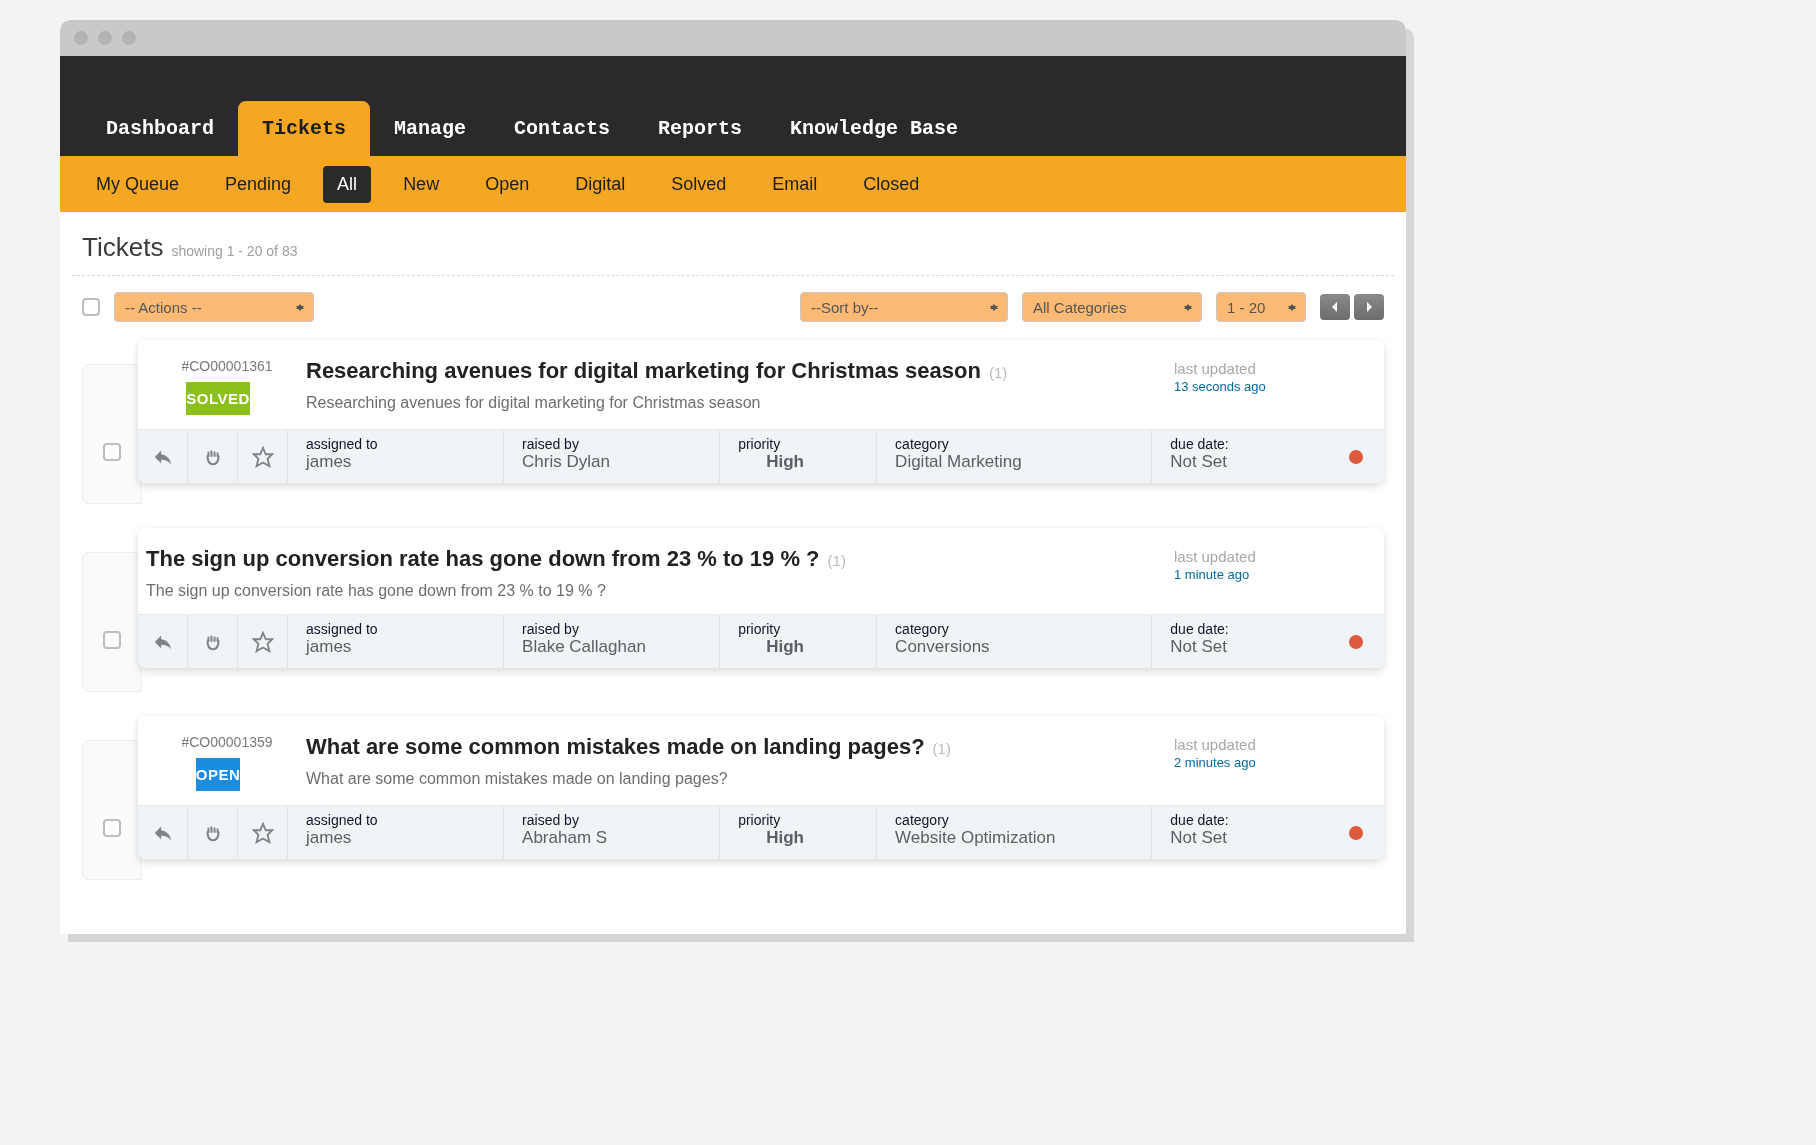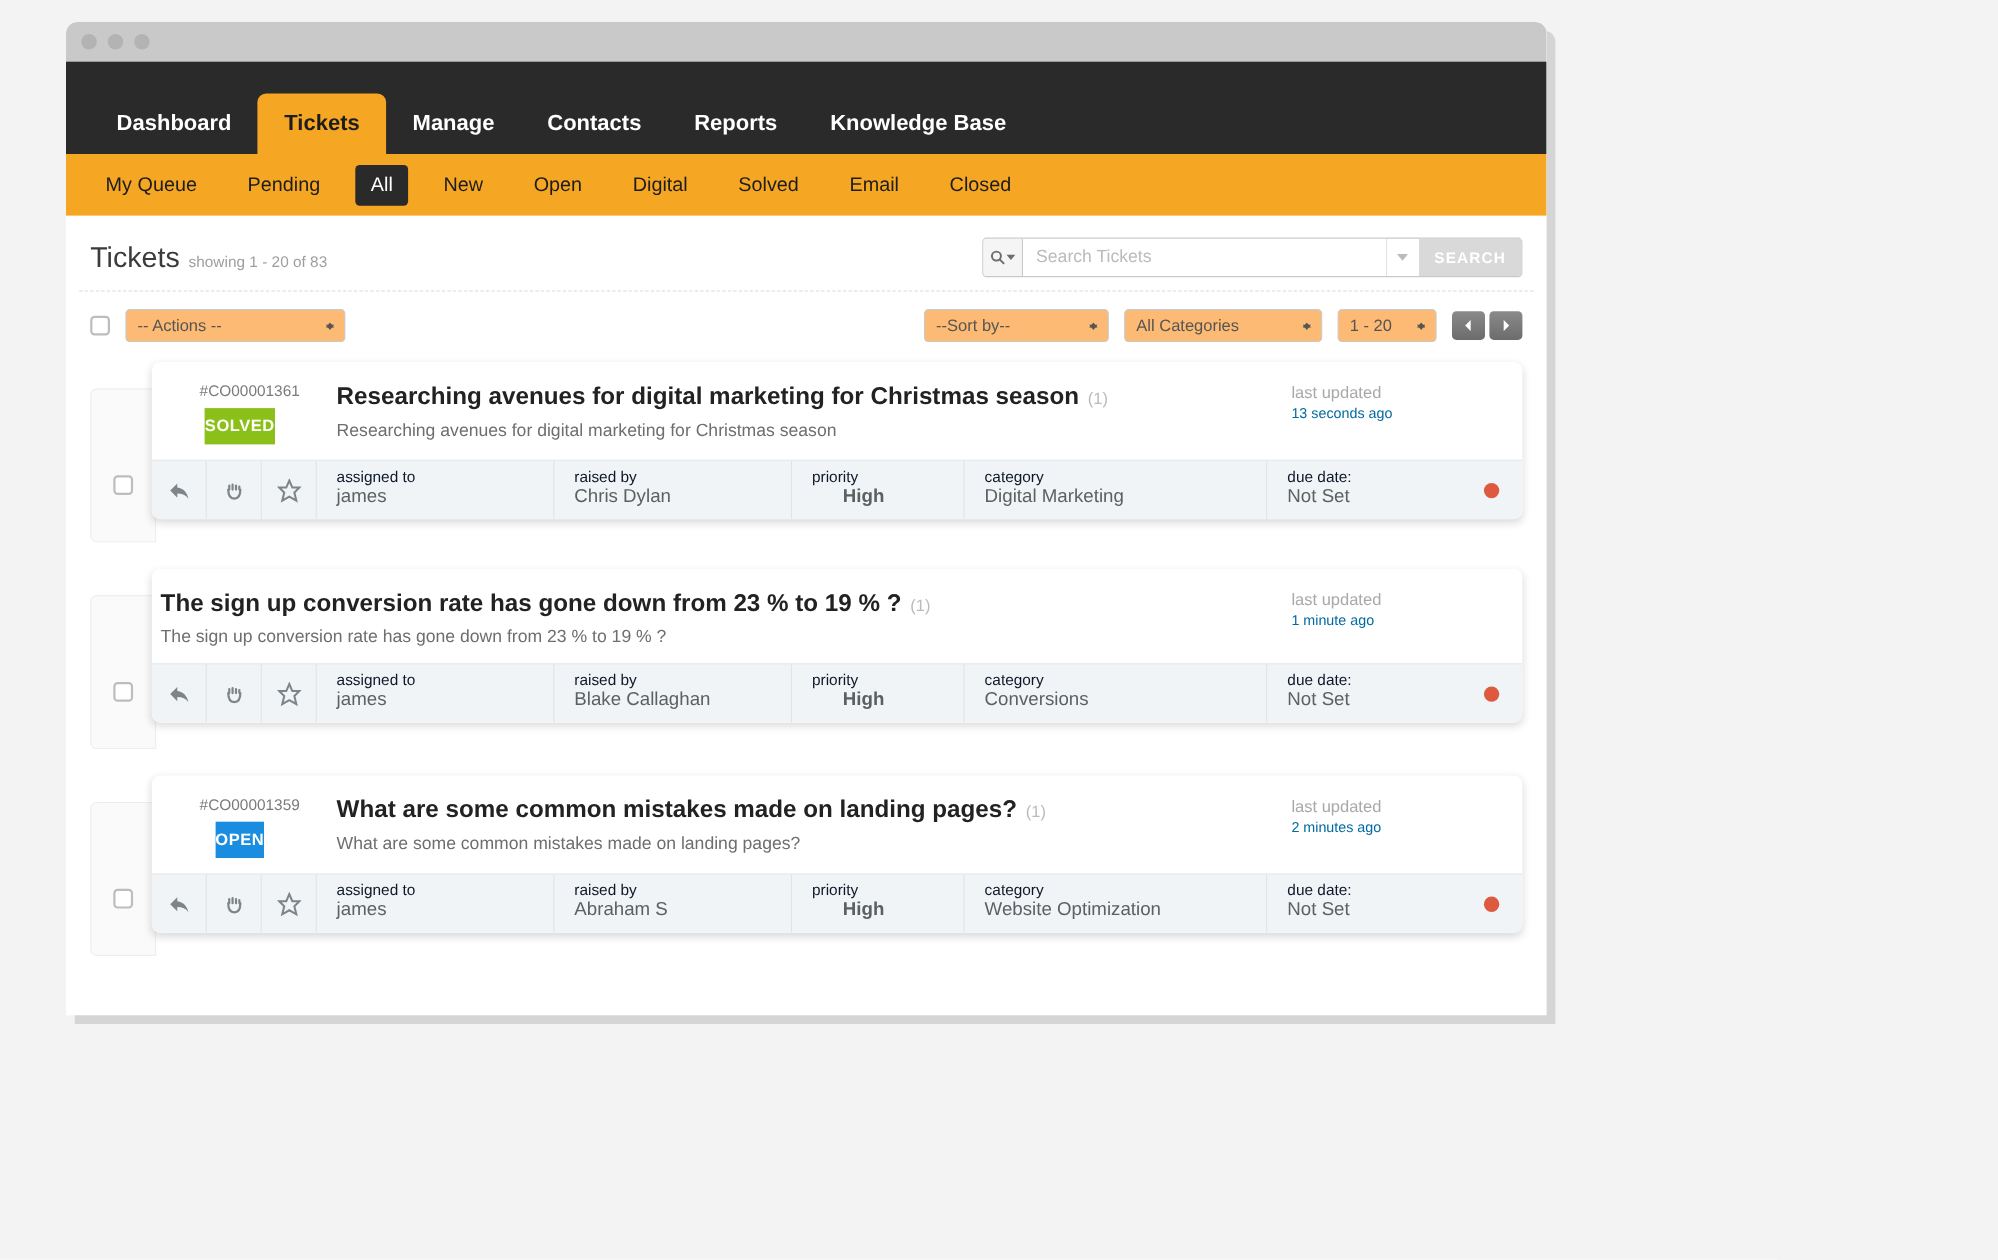--- a/index.html
+++ b/index.html
@@ -22,22 +22,23 @@
     align-items: center;
     padding-left: 14px;
   }
   .win-dot { width: 14px; height: 14px; border-radius: 50%; background: #b3b3b3; margin-right: 10px; }
 
   
   .topnav {
     background: #2a2a2a;
     display: flex;
     align-items: flex-end;
-    height: 84px;
+    height: 100px;
     padding: 0 22px;
+    font-family: Liberation Mono, monospace;
   }
   .topnav .tab {
     color: #fff;
     font-size: 20px;
     font-weight: 600;
     padding: 16px 24px 16px;
     cursor: pointer;
   }
   .topnav .tab.active {
     background: #f5a623;
@@ -279,55 +280,37 @@
     <div class="subtab">Solved</div>
     <div class="subtab">Email</div>
     <div class="subtab">Closed</div>
   </div>
 
   <div class="content-header">
     <div class="left">
       <span class="title">Tickets</span>
       <span class="subtitle">showing 1 - 20 of 83</span>
     </div>
-    <div class="search-wrap">
-      <div class="search-icon-box">
-        <svg width="14" height="14" viewBox="0 0 24 24" fill="none" stroke="currentColor" stroke-width="3">
-            <circle cx="10" cy="10" r="7"></circle>
-            <line x1="15" y1="15" x2="22" y2="22"></line>
-          </svg>
-        <svg width="8" height="8" viewBox="0 0 10 10" style="margin-left:1px">
-            <path d="M0 2 L5 8 L10 2" fill="#6c6c6c"></path>
-          </svg>
-      </div>
-      <input class="search-input" placeholder="Search Tickets" style="">
-      <div class="search-caret">
-        <svg width="10" height="10" viewBox="0 0 10 10">
-            <path d="M0 2 L5 8 L10 2" fill="#bbb"></path>
-          </svg>
-      </div>
-      <button class="search-btn">SEARCH</button>
-    </div>
   </div>
 
   <div class="toolbar">
     <div class="cb"></div>
     <div class="dropdown" style="width:200px">
       <span>-- Actions --</span>
       <span class="arrows">
         <svg width="8" height="5" viewBox="0 0 10 6">
             <path d="M0 6 L5 0 L10 6" fill="#555"></path>
           </svg>
         <svg width="8" height="5" viewBox="0 0 10 6">
             <path d="M0 0 L5 6 L10 0" fill="#555"></path>
           </svg>
       </span>
     </div>
     <div class="spacer"></div>
-    <div class="dropdown" style="width:168px">
+    <div class="dropdown" style="width:208px">
       <span>--Sort by--</span>
       <span class="arrows">
         <svg width="8" height="5" viewBox="0 0 10 6">
             <path d="M0 6 L5 0 L10 6" fill="#555"></path>
           </svg>
         <svg width="8" height="5" viewBox="0 0 10 6">
             <path d="M0 0 L5 6 L10 0" fill="#555"></path>
           </svg>
       </span>
     </div>

